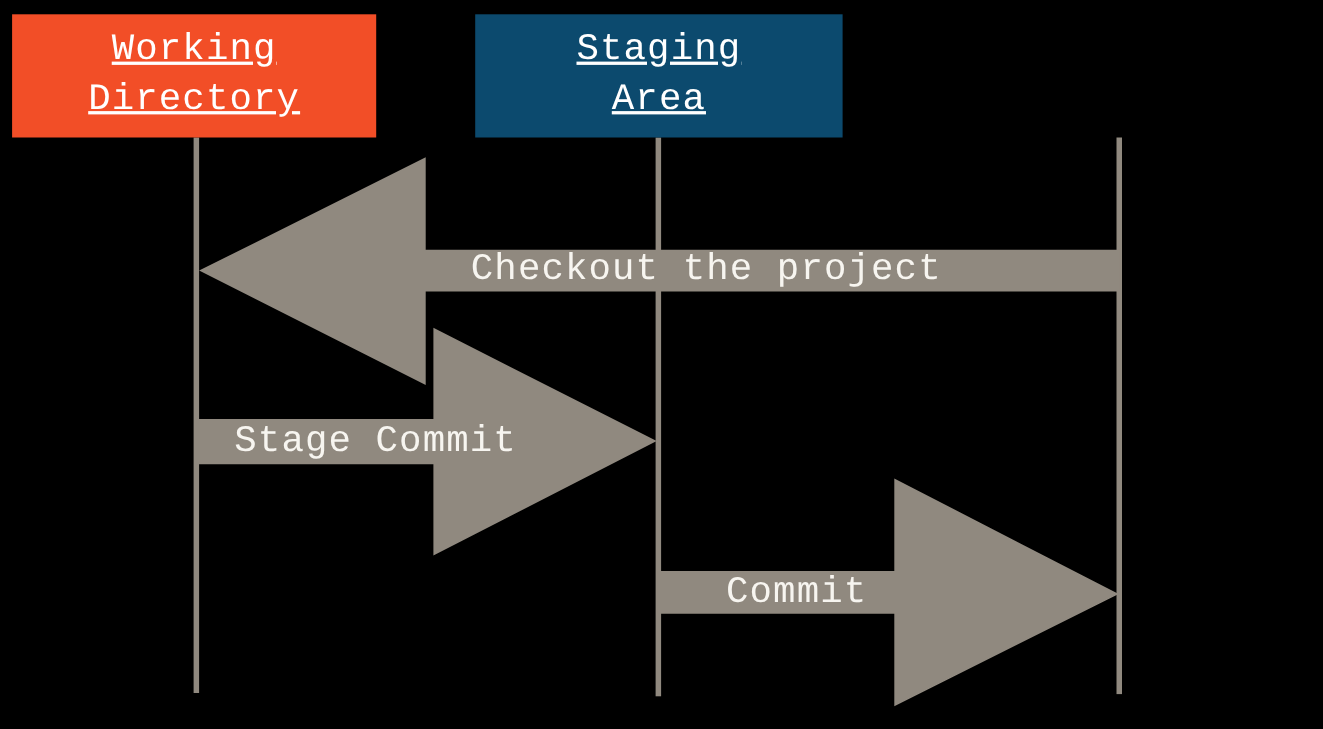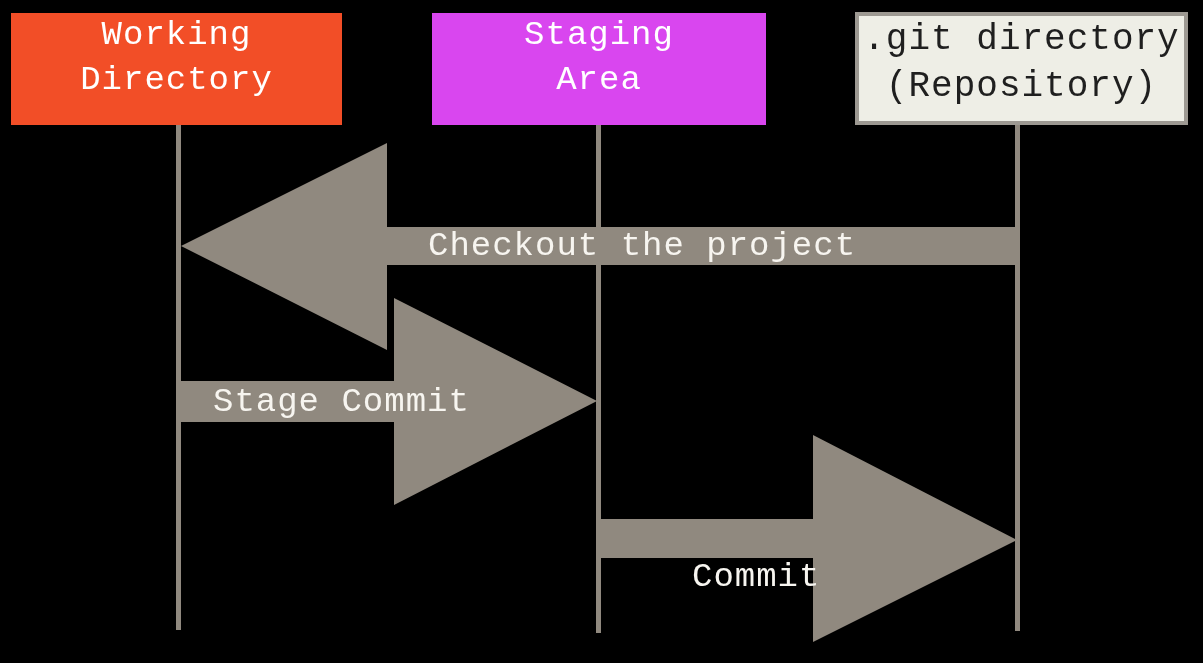--- a/index.html
+++ b/index.html
@@ -19,57 +19,58 @@
     position: absolute;
     left: 0;
     top: 0;
   }
   .lifeline { fill: #90897f; }
   .arrow-shape { fill: #90897f; }
 
   .col-box {
     position: absolute;
     display: flex;
-    align-items: flex-start;
+    align-items: center;
     justify-content: center;
     text-align: center;
     font-size: 34px;
     line-height: 45px;
     white-space: pre-line;
     letter-spacing: 1px;
     box-sizing: border-box;
+    text-decoration: underline;
   }
   .box-working {
     left: 11px; top: 13px; width: 331px; height: 112px;
     background: #f24e27; color: #ffffff;
   }
   .box-staging {
     left: 432px; top: 13px; width: 334px; height: 112px;
-    background: #d946ef; color: #ffffff;
+    background: #0c4a6e; color: #ffffff;
   }
   .box-git {
     left: 855px; top: 12px; width: 333px; height: 113px;
     background: #eeeee6; color: #1f1f1f;
     border: 4px solid #9d9992;
     font-size: 36px;
     line-height: 47px;
   }
 
   .arrow-label {
     position: absolute;
     display: flex;
     align-items: center;
     color: #f7f5f0;
     font-size: 34px;
     letter-spacing: 1px;
     white-space: nowrap;
   }
   .label-checkout { left: 417px; top: 226px; height: 39px; margin-left: 11px; }
   .label-stage    { left: 213px; top: 381px; height: 41px; }
-  .label-commit   { left: 692px; top: 519px; height: 39px; margin-top: 38px; }
+  .label-commit   { left: 660px; top: 519px; height: 39px; }
 </style>
 </head>
 <body>
 
 <div class="diagram">
 
   <svg class="overlay-svg" width="1203" height="663" viewBox="0 0 1203 663">
 
     <rect class="lifeline" x="176" y="125" width="5" height="505"></rect>
     <rect class="lifeline" x="596" y="125" width="5" height="508"></rect>
@@ -85,24 +86,20 @@
   <div class="col-box box-working">
     <span>Working
 Directory</span>
   </div>
 
   <div class="col-box box-staging">
     <span>Staging
 Area</span>
   </div>
 
-  <div class="col-box box-git">
-    <span>.git directory
-(Repository)</span>
-  </div>
 
   <div class="arrow-label label-checkout">Checkout the project</div>
 
   <div class="arrow-label label-stage">Stage Commit</div>
 
   <div class="arrow-label label-commit">Commit</div>
 
 </div>
 
 </body></html>

